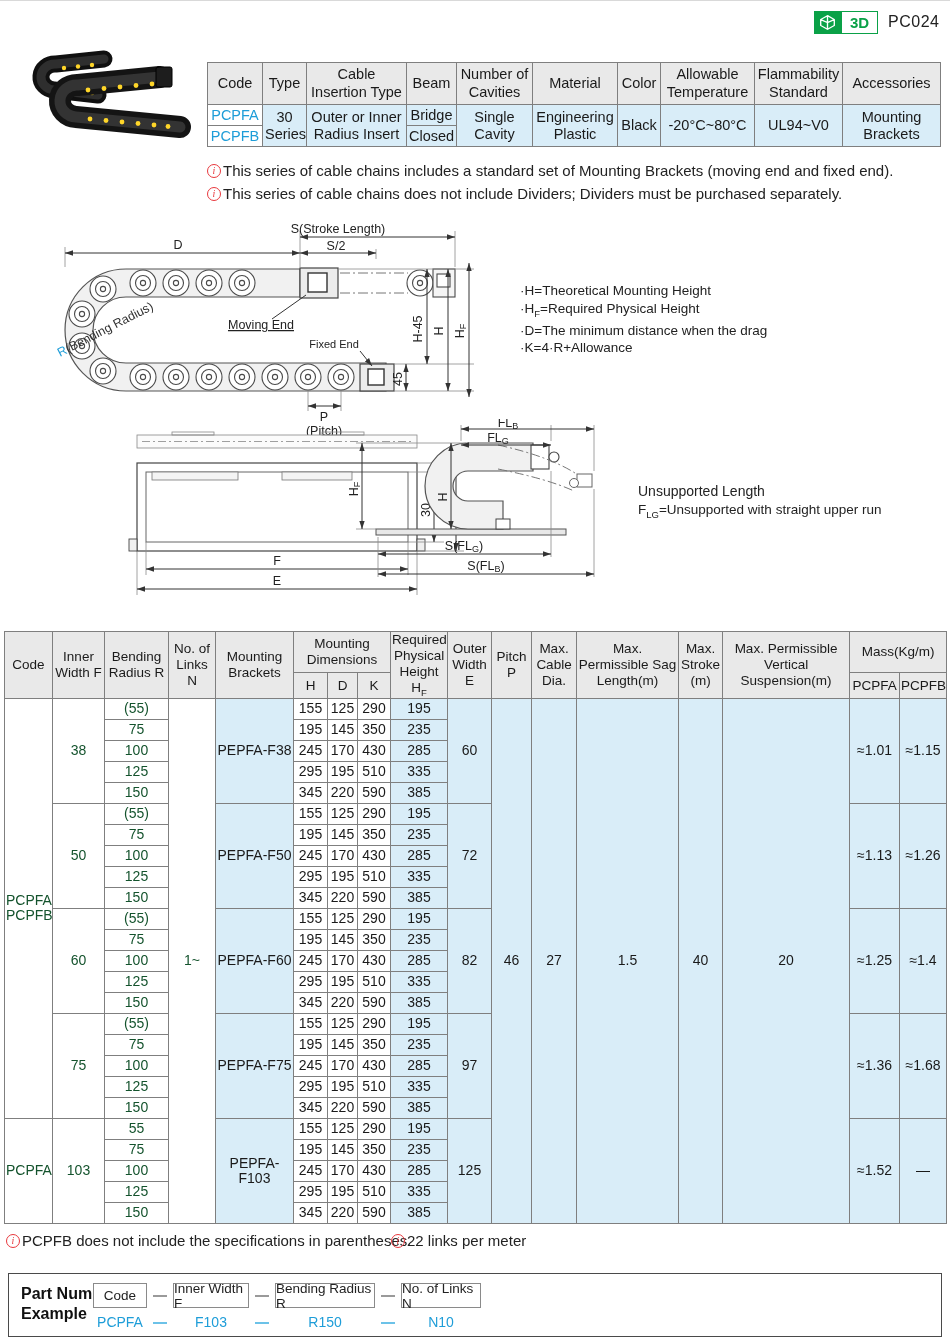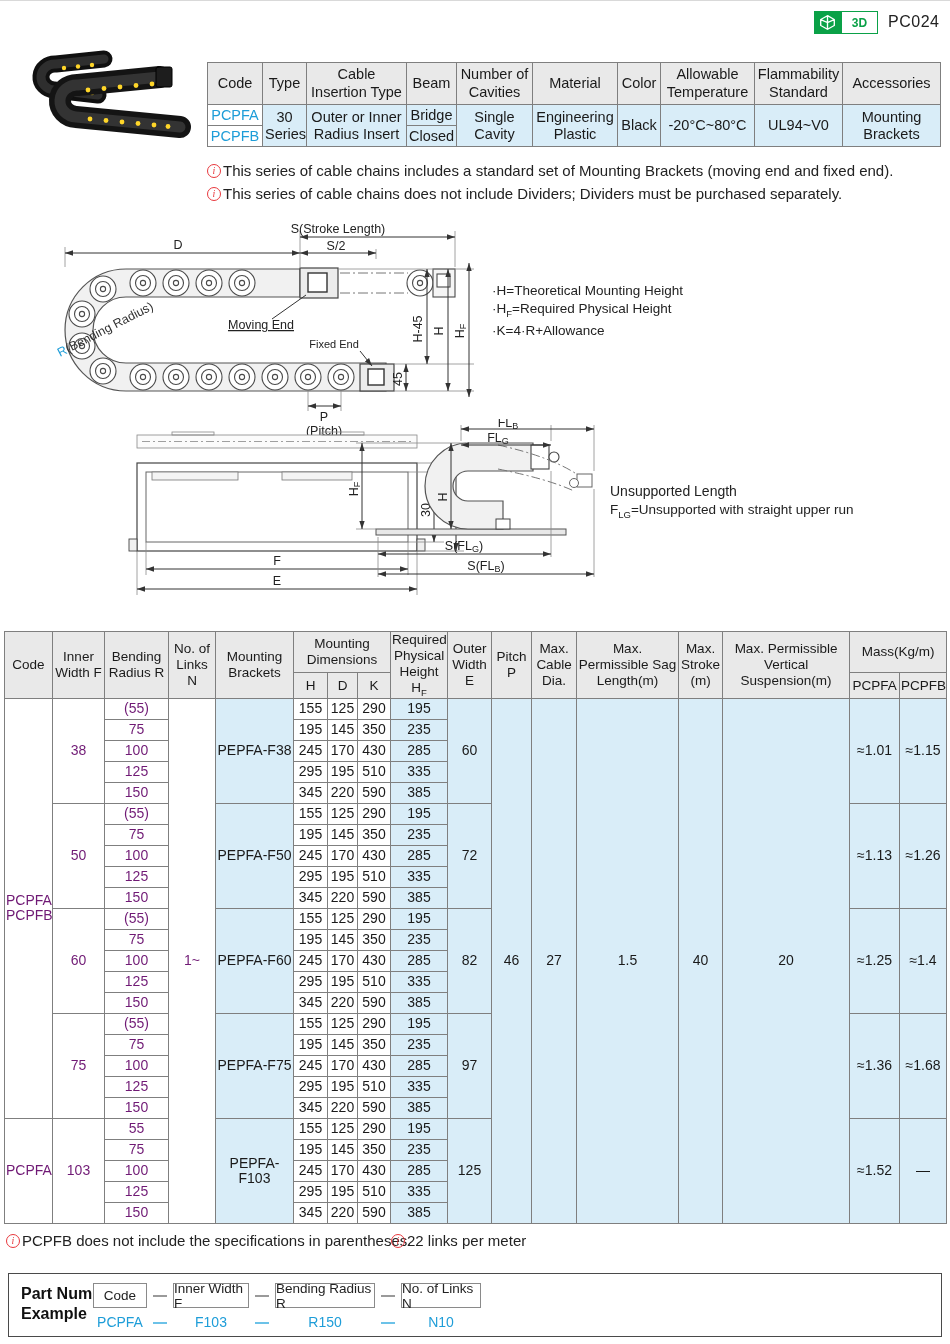--- a/index.html
+++ b/index.html
@@ -3,44 +3,44 @@
 <meta charset="utf-8">
 <style>
   * { margin:0; padding:0; box-sizing:border-box; }
   html,body { width:950px; height:1344px; background:#fff; font-family:"Liberation Sans","DejaVu Sans",sans-serif; color:#1a1a1a; }
   #page { position:relative; width:950px; height:1344px; background:#fff; overflow:hidden; border-top:1px solid #d9d9d9; }
   .abs { position:absolute; }
 
   
   .badge3d { display:flex; align-items:stretch; height:23px; }
   .badge3d .cube { width:27px; background:#0aa147; display:flex; align-items:center; justify-content:center; }
-  .badge3d .b3dtxt { width:37px; border:1.5px solid #0aa147; background:#fff; color:#0aa147; font-weight:bold; font-size:12px; display:flex; align-items:center; justify-content:center; }
+  .badge3d .b3dtxt { width:37px; border:1.5px solid #0aa147; background:#fff; color:#0aa147; font-weight:bold; font-size:15px; display:flex; align-items:center; justify-content:center; }
   .pagecode { font-size:16px; color:#222; letter-spacing:.5px; }
 
   
   table { border-collapse:collapse; table-layout:fixed; }
   th,td { border:1px solid #7f7f7f; text-align:center; vertical-align:middle; padding:1px 2px; }
   th { background:#e9e9e9; font-weight:normal; color:#1a1a1a; line-height:1.18; }
   .spec-table { width:733px; border:1.5px solid #595959; font-size:14.5px; }
   .spec-table th { font-size:14.5px; }
   .spec-table td { background:#d9edf8; line-height:1.15; }
   .spec-table td.code-val { background:#fff; color:#1e9dd8; }
   .main-table { width:942px; border:1.5px solid #595959; font-size:14px; }
   .main-table th { font-size:13.5px; padding:0 1px; }
   .main-table td { height:21px; padding:0 1px; line-height:1.05; background:#fff; }
   .main-table td.bg-blue { background:#d9edf8; }
-  .c-blue { color:#701a75; }
+  .c-blue { color:#14532d; }
   sub { font-size:9.5px; }
 
   
   .note-line { display:flex; align-items:center; font-size:15px; color:#222; height:19px; margin-bottom:4px; }
   .info-icon { display:inline-flex; width:14px; height:14px; min-width:14px; border:1.3px solid #e8383d; border-radius:50%; color:#e8383d; font-size:10px; font-style:italic; align-items:center; justify-content:center; margin-right:2px; font-family:"Liberation Serif","DejaVu Serif",serif; }
 
   
-  .diag-notes { font-size:13.5px; line-height:17.5px; color:#222; }
+  .diag-notes { font-size:13.5px; line-height:17.5px; color:#222;margin-left:28px; }
   .diag-notes .ind { padding-left:15px; }
   svg text { font-family:"Liberation Sans","DejaVu Sans",sans-serif; font-size:12.5px; fill:#222; }
   svg .svgsub { font-size:9px; }
   svg .small { font-size:11px; }
 
   
   .pn-box { border:1.5px solid #4a4a4a; }
   .pn-title { font-size:16px; font-weight:600; color:#111; line-height:20px; }
   .pn-field { position:absolute; border:1px solid #8a8a8a; height:25px; display:flex; align-items:center; justify-content:center; font-size:13.5px; color:#222; background:#fff; }
   .pn-val { position:absolute; text-align:center; font-size:14px; color:#1e9dd8; }
@@ -285,20 +285,21 @@
     <text transform="translate(394,156) rotate(-90)" text-anchor="middle">45</text>
     <text transform="translate(435,108) rotate(-90)" text-anchor="middle">H</text>
     <text transform="translate(456,108) rotate(-90)" text-anchor="middle"><tspan>H</tspan><tspan class="svgsub" dy="2">F</tspan></text>
     <text x="316" y="198" text-anchor="middle">P</text>
     <text x="316" y="212" text-anchor="middle">(Pitch)</text>
   </svg>
 
   <div class="abs diag-notes" style="left:492px; top:281px; width:430px;">
     <div>·H=Theoretical Mounting Height</div>
     <div><span>·H</span><sub>F</sub><span>=Required Physical Height</span></div>
+    <div>·D=The minimum distance when the drag</div>
     <div>·K=4·R+Allowance</div>
   </div>
 
   <svg class="abs" style="left:112px; top:428px;" width="360" height="175" viewBox="0 0 360 175">
     <g fill="none" stroke="#888" stroke-width="0.8">
       <rect x="25" y="6" width="280" height="13" fill="#fbfbfb"></rect>
       <line x1="30" y1="12.5" x2="300" y2="12.5" stroke-dasharray="8 3 2 3"></line>
       <rect x="60" y="3" width="42" height="3"></rect>
         <rect x="210" y="3" width="42" height="3"></rect>
     </g>

